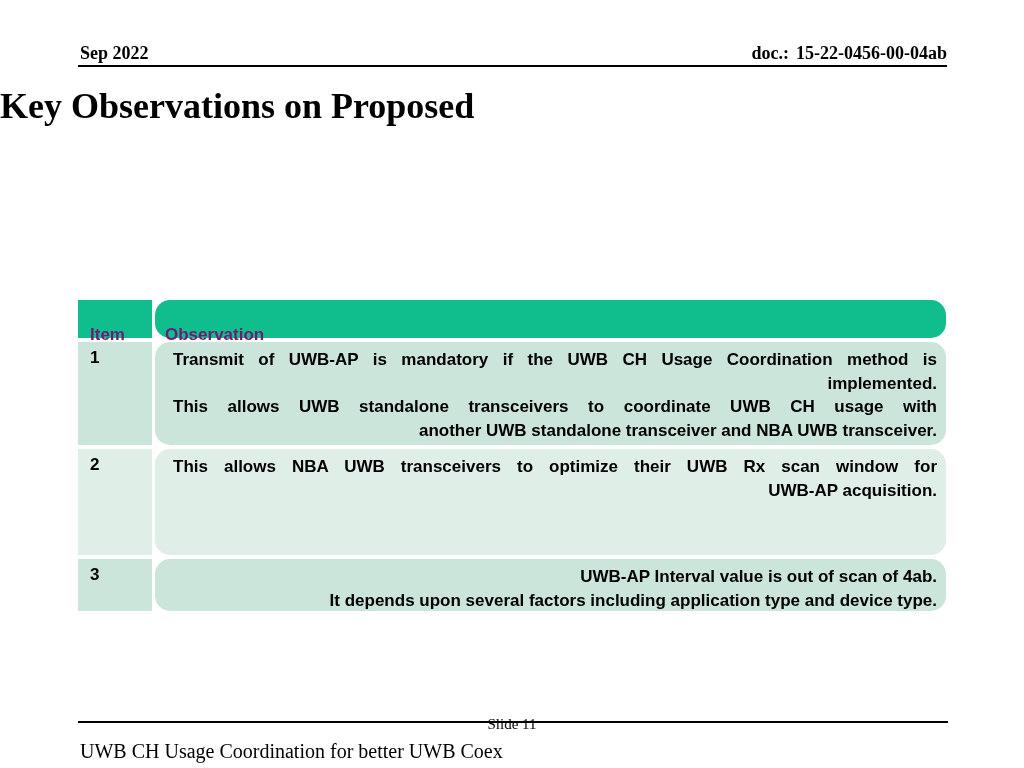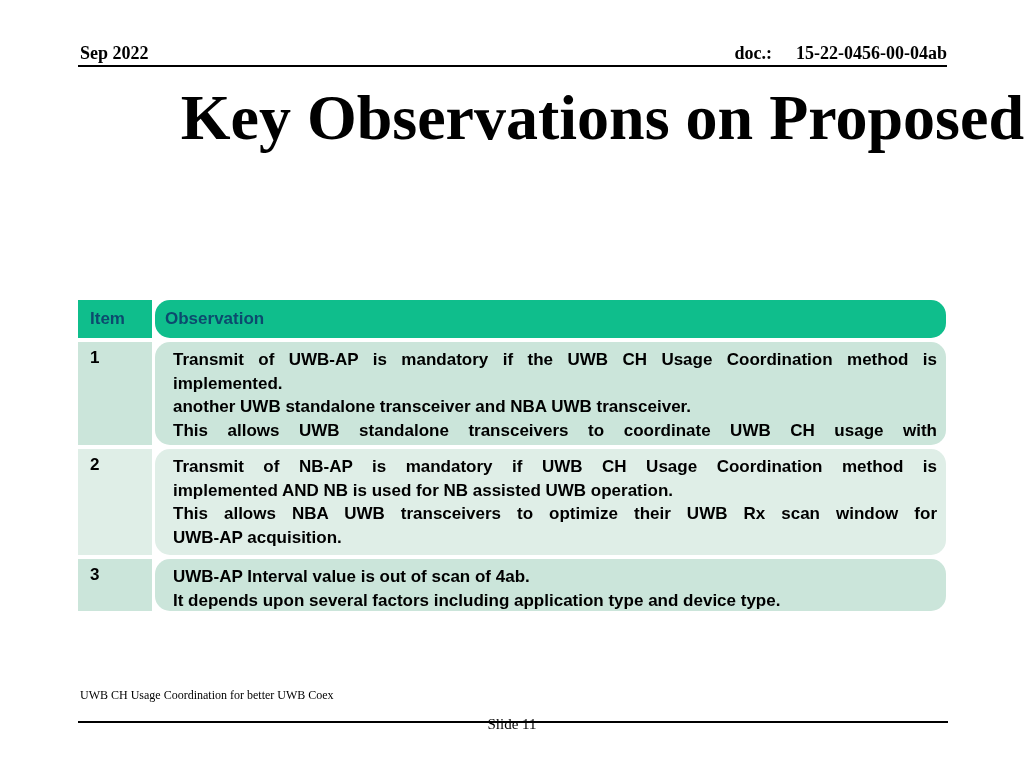--- a/index.html
+++ b/index.html
@@ -16,31 +16,31 @@
 
   
   .hdr-date {
     position: absolute; left: 80px; top: 43px;
     font-size: 18px; font-weight: bold;
   }
   .hdr-doc {
     position: absolute; right: 77px; top: 43px;
     font-size: 18px; font-weight: bold; white-space: nowrap;
   }
-  .hdr-doc .doc-num { margin-left: 24px; }
+  .hdr-doc .doc-num { margin-left: 7px; }
   .hdr-rule {
     position: absolute; left: 78px; top: 65px;
     width: 869px; height: 2px; background: #000;
   }
 
   
   .title {
-    position: absolute; left: 0; top: 88px; width: 100%;
-    text-align: right;
-    font-size: 64px; line-height: 60px; font-weight: bold;
+    position: absolute; left: 0; top: 76px; width: 100%;
+    text-align: left;
+    font-size: 36px; line-height: 60px; font-weight: bold;
     font-family: "Liberation Serif", serif;
   }
 
   
   .obs-table {
     position: absolute; left: 78px; top: 300px; width: 868px;
     font-family: "Liberation Sans", sans-serif;
     font-weight: bold; font-size: 17px;
   }
   .t-row { display: flex; margin-bottom: 4px; }
@@ -50,46 +50,46 @@
     padding: 6px 0 0 12px;
   }
   .cell-obs {
     flex: 1 1 auto;
     padding: 6px 9px 0 10px;
     border-radius: 15px;
   }
   .t-head { height: 38px; }
   .t-head .cell-item, .t-head .cell-obs {
     background: var(--table-header-green, #0FBE8C);
-    color: #0c4a6e; padding-top: 0; line-height: 38px;
+    color: #701a75; padding-top: 16px; line-height: 38px;
   }
   .row-a .cell-item, .row-a .cell-obs { background: var(--row-band-dark, #CBE5DA); }
   .row-b .cell-item, .row-b .cell-obs { background: var(--row-band-light, #DFEEE7); }
   .row-1 { height: 103px; }
   .row-2 { height: 106px; }
   .row-3 { height: 52px; }
   .jline {
     line-height: 23.5px;
     white-space: nowrap;
     text-align: justify;
     text-align-last: justify;
     margin-left: 8px;
   }
   .jline.last {
     white-space: normal;
-    text-align: left;
+    text-align: right;
     text-align-last: auto;
   }
 
   
   .ftr-rule {
     position: absolute; left: 78px; top: 721px;
     width: 870px; height: 2px; background: #000;
   }
-  .ftr-left  { position: absolute; left: 80px;  top: 688px; font-size: 12px; }
+  .ftr-left  { position: absolute; left: 80px;  top: 740px; font-size: 20px; }
   .ftr-center{ position: absolute; left: 50%; top: 716px; transform: translateX(-50%); font-size: 15px; }
   .ftr-right { position: absolute; right: 58px; top: 728px; font-size: 17.5px; margin-top: 40px; }
 </style>
 </head>
 <body>
 
 <div class="slide">
 
   <div class="hdr-date">Sep 2022</div>
   <div class="hdr-doc"><span>doc.:</span><span class="doc-num">15-22-0456-00-04ab</span></div>
@@ -105,33 +105,29 @@
     </div>
 
     <div class="t-row row-a row-1">
       <div class="cell-item">1</div>
       <div class="cell-obs">
         <div class="para">
           <div class="jline">Transmit of UWB-AP is mandatory if the UWB CH Usage Coordination method is</div>
           <div class="jline last">implemented.</div>
         </div>
         <div class="para">
+          <div class="jline">This allows UWB standalone transceivers to coordinate UWB CH usage with</div>
           <div class="jline last">another UWB standalone transceiver and NBA UWB transceiver.</div>
-          <div class="jline">This allows UWB standalone transceivers to coordinate UWB CH usage with</div>
         </div>
       </div>
     </div>
 
     <div class="t-row row-b row-2">
       <div class="cell-item">2</div>
       <div class="cell-obs">
-        <div class="para">
-          <div class="jline">Transmit of NB-AP is mandatory if UWB CH Usage Coordination method is</div>
-          <div class="jline last">implemented AND NB is used for NB assisted UWB operation.</div>
-        </div>
         <div class="para">
           <div class="jline">This allows NBA UWB transceivers to optimize their UWB Rx scan window for</div>
           <div class="jline last">UWB-AP acquisition.</div>
         </div>
       </div>
     </div>
 
     <div class="t-row row-a row-3">
       <div class="cell-item">3</div>
       <div class="cell-obs">

